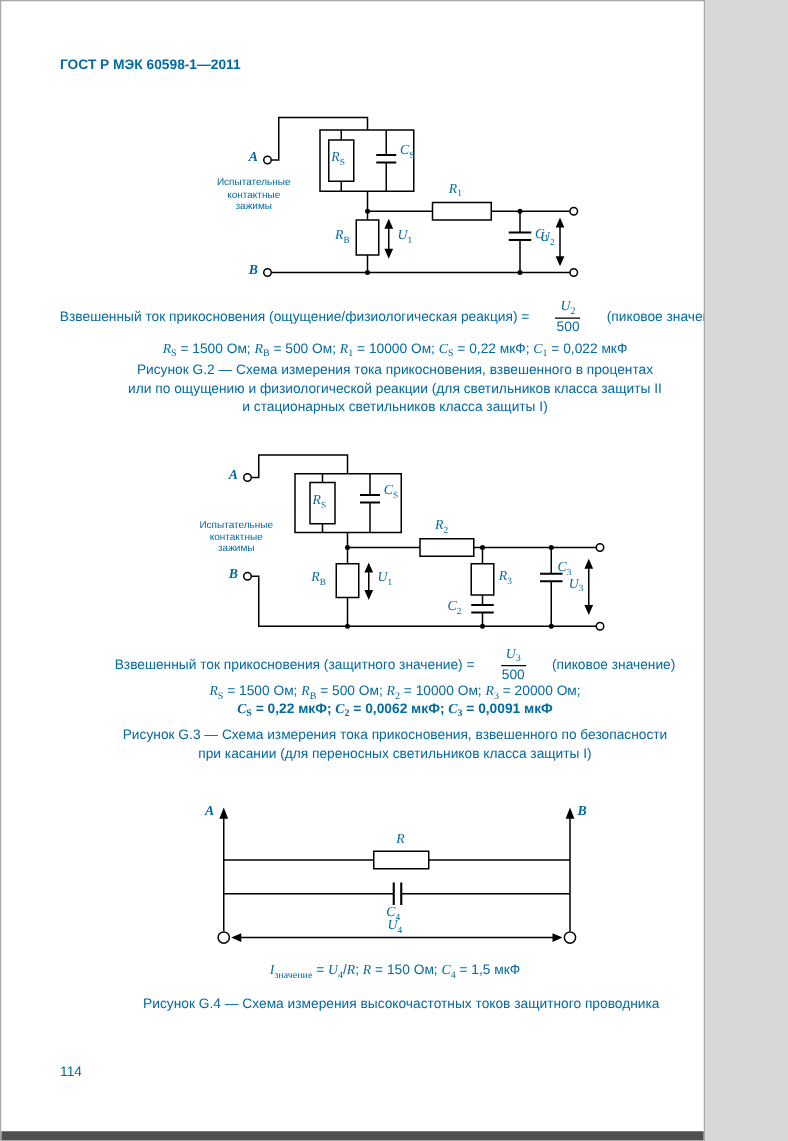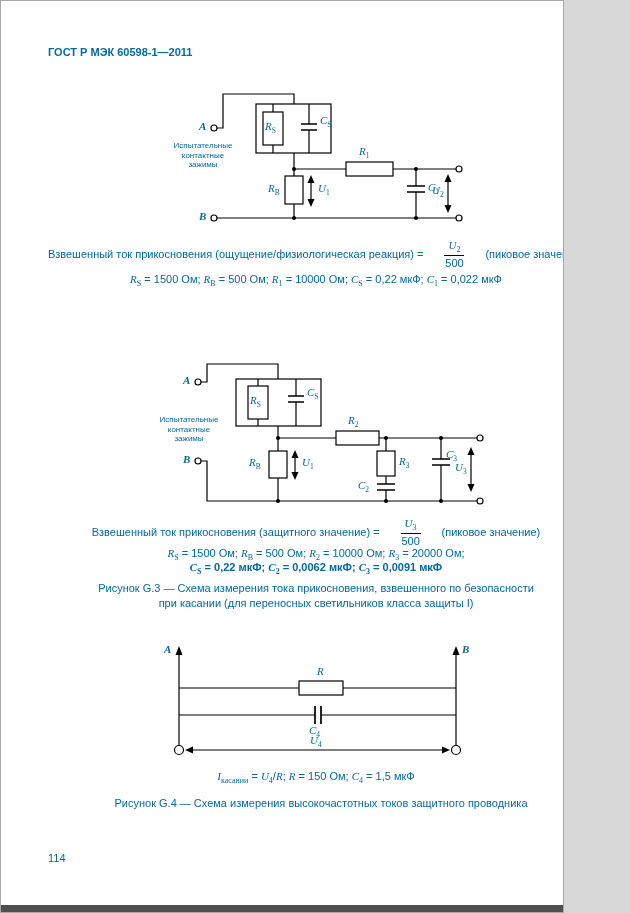--- a/index.html
+++ b/index.html
@@ -98,20 +98,23 @@
 
   <div class="formula" style="top:238px;">
     <span>Взвешенный ток прикосновения (ощущение/физиологическая реакция) =</span>
     <span class="frac">
       <span class="num rich"><i>U</i><sub>2</sub></span>
       <span class="den">500</span>
     </span>
     <span>(пиковое значение)</span>
   </div>
   <div class="textline rich" style="top:272px;"><i>R</i><sub>S</sub> = 1500 Ом;  <i>R</i><sub>B</sub> = 500 Ом;  <i>R</i><sub>1</sub> = 10000 Ом;  <i>C</i><sub>S</sub> = 0,22 мкФ;  <i>C</i><sub>1</sub> = 0,022 мкФ</div>
+  <div class="caption" style="top:288px;">Рисунок G.2 — Схема измерения  тока  прикосновения,  взвешенного в процентах
+или по ощущению и физиологической реакции (для светильников класса защиты II
+и стационарных светильников класса защиты I)</div>
 
   <div class="fig" style="left:140px; top:355px; width:360px; height:165px;">
     <svg width="360" height="165" viewBox="0 0 360 165">
       <g stroke="#000" stroke-width="1.2" fill="none">
         <path d="M60,26 H66 V8 H137 V23"></path>
         <rect x="95" y="23" width="85" height="47"></rect>
         <path d="M117,23 V30 M117,63 V70"></path>
         <rect x="107" y="30" width="20" height="33" fill="#fff"></rect>
         <path d="M155,23 V40 M155,46 V70"></path>
         <path d="M147,40 H163 M147,46 H163" stroke-width="1.7"></path>
@@ -199,18 +202,18 @@
         <circle cx="295" cy="107" r="4.5"></circle>
       </g>
     </svg>
     <span class="dlbl ab" style="left:3px; top:1px;">A</span>
     <span class="dlbl ab" style="left:301px; top:1px;">B</span>
     <span class="dlbl" style="left:156px; top:23px;"><i>R</i></span>
     <span class="dlbl" style="left:148px; top:82px;"><i>C</i><sub>4</sub></span>
     <span class="dlbl" style="left:149px; top:92px;"><i>U</i><sub>4</sub></span>
   </div>
 
-  <div class="textline rich" style="top:769px;"><i>I</i><sub>касании</sub> = <i>U</i><sub>4</sub>/<i>R</i>;  <i>R</i> = 150 Ом;  <i>C</i><sub>4</sub> = 1,5 мкФ</div>
+  <div class="textline rich" style="top:769px;"><i>I</i><sub>значение</sub> = <i>U</i><sub>4</sub>/<i>R</i>;  <i>R</i> = 150 Ом;  <i>C</i><sub>4</sub> = 1,5 мкФ</div>
   <div class="caption" style="top:795px;padding-left:10px;">Рисунок G.4 — Схема измерения высокочастотных токов защитного проводника</div>
 
   <div class="pagenum">114</div>
   <div class="botbar"></div>
 </div>
 
 </body></html>

